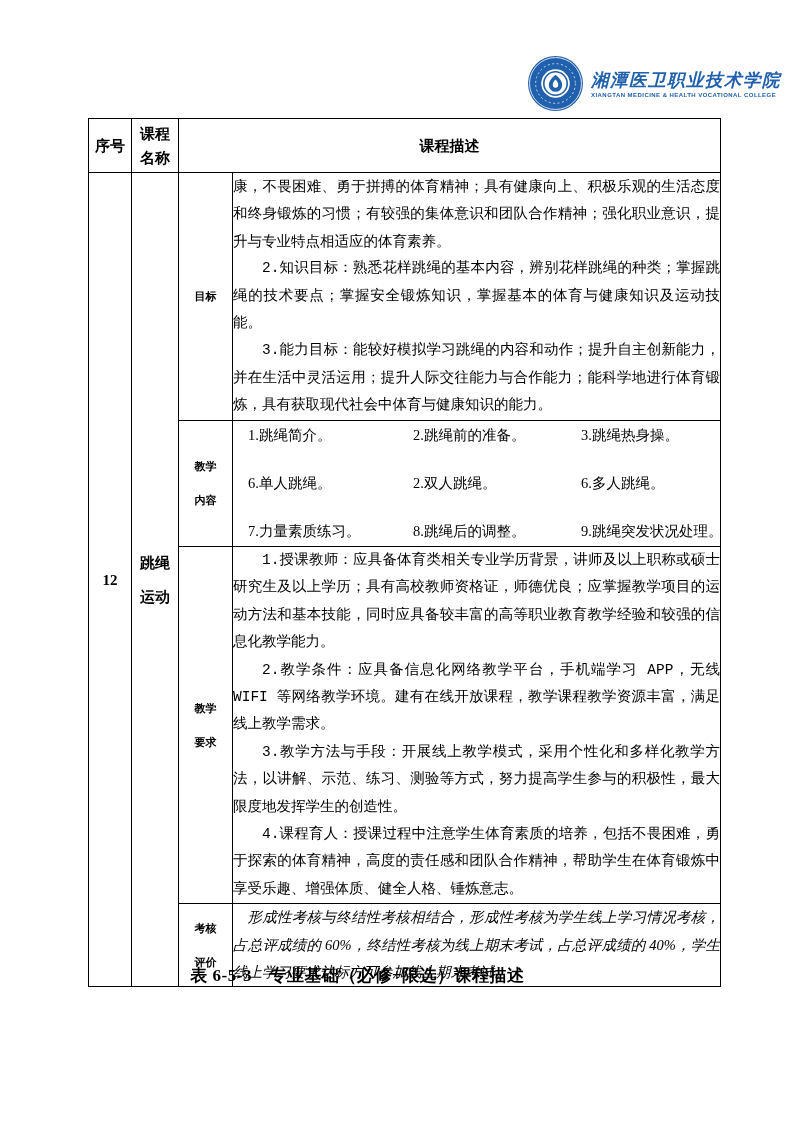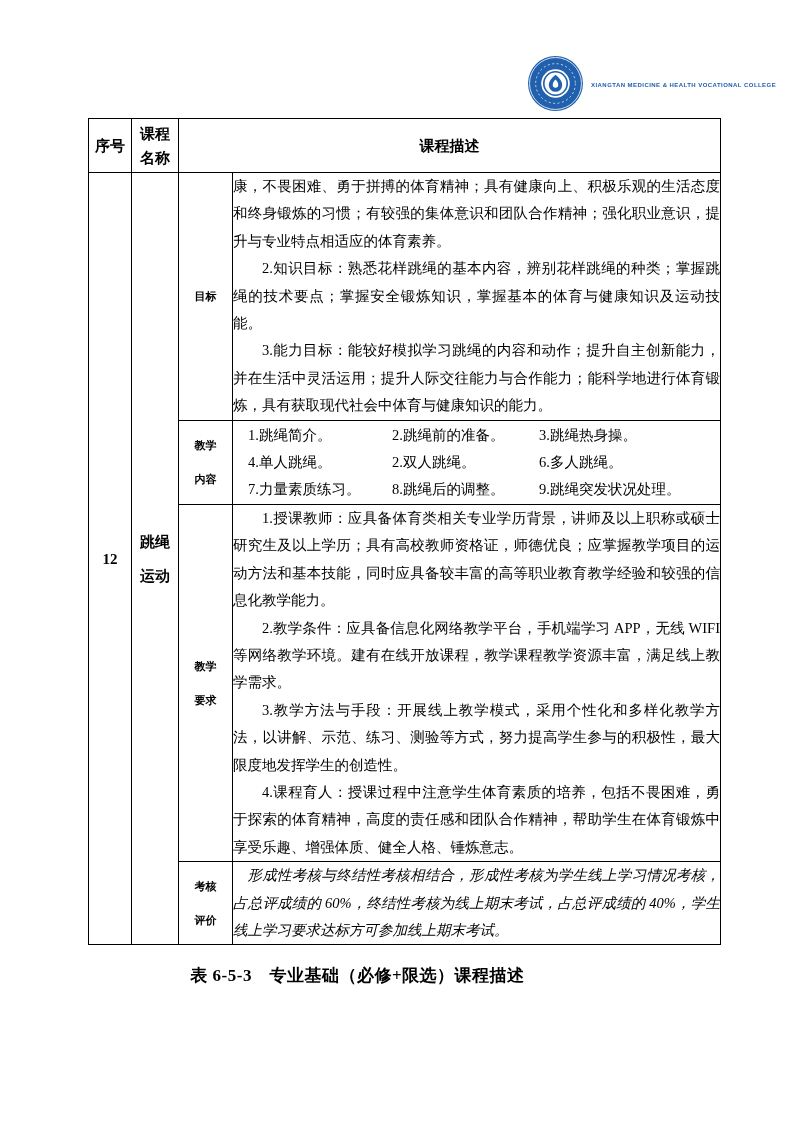--- a/index.html
+++ b/index.html
@@ -57,27 +57,27 @@
     white-space: pre-line; line-height: 34px;
   }
   .label-top { vertical-align: top; padding-top: 4px; }
   .content-cell {
     vertical-align: top;
     padding: 2px 8px 2px 7px;
     text-align: justify;
     text-justify: inter-ideograph;
   }
   .content-cell p { text-align: justify; }
-  .indent-2 { text-indent: 2em; }
+  .indent-2 { text-indent: 2em; font-family: Liberation Mono, monospace; }
   .indent-1 { text-indent: 1em; font-style: italic; }
   
   .tc-grid {
     display: grid;
     grid-template-columns: 144px 147px auto;
-    padding-left: 15px; padding-top: 1px;
+    padding-left: 15px; padding-top: 1px; gap: 21px;
   }
   .tc-grid span { white-space: nowrap; }
   
   .caption {
     position: absolute; top: 964px; left: 0; width: 715px;
     text-align: center; font-weight: bold; font-size: 17px;
     letter-spacing: 0.5px;
   }
 </style>
 </head>
@@ -87,20 +87,21 @@
   <svg class="seal" viewBox="0 0 56 56">
     <circle cx="28" cy="28" r="27" fill="#2060ac"></circle>
     <circle cx="28" cy="28" r="25.5" fill="none" stroke="#ffffff" stroke-width="0.8"></circle>
     <circle cx="28" cy="28" r="19.5" fill="none" stroke="#ffffff" stroke-width="0.7" stroke-dasharray="2 2.4"></circle>
     <circle cx="28" cy="28" r="14" fill="#ffffff"></circle>
     <circle cx="28" cy="28" r="11.5" fill="none" stroke="#2060ac" stroke-width="1.6"></circle>
     <path d="M28 19.5 c-4 3.6 -6.5 6 -6.5 10.2 a6.5 6.5 0 0 0 13 0 c0 -4.2 -2.5 -6.6 -6.5 -10.2 z" fill="#2060ac"></path>
     <path d="M28 24 c-1.7 1.8 -2.7 3.2 -2.7 5.4 a2.7 2.7 0 0 0 5.4 0 c0 -2.2 -1 -3.6 -2.7 -5.4 z" fill="#ffffff"></path>
   </svg>
   <div class="logo-text">
+    <div class="logo-cn">湘潭医卫职业技术学院</div>
     <div class="logo-en">XIANGTAN MEDICINE &amp; HEALTH VOCATIONAL COLLEGE</div>
   </div>
 </div>
 
 <table class="course">
   <colgroup>
     <col class="c-seq">
       <col class="c-name">
       <col class="c-label">
       <col class="c-desc">
@@ -126,21 +127,21 @@
   </tr>
 
   <tr style="height:77px;">
     <td class="label-cell">教学
 内容</td>
     <td class="content-cell">
       <div class="tc-grid">
         <span>1.跳绳简介。</span>
         <span>2.跳绳前的准备。</span>
         <span>3.跳绳热身操。</span>
-        <span>4.单人跳绳。</span>
+        <span>6.单人跳绳。</span>
         <span>2.双人跳绳。</span>
         <span>6.多人跳绳。</span>
         <span>7.力量素质练习。</span>
         <span>8.跳绳后的调整。</span>
         <span>9.跳绳突发状况处理。</span>
       </div>
     </td>
   </tr>
 
   <tr style="height:357px;">

